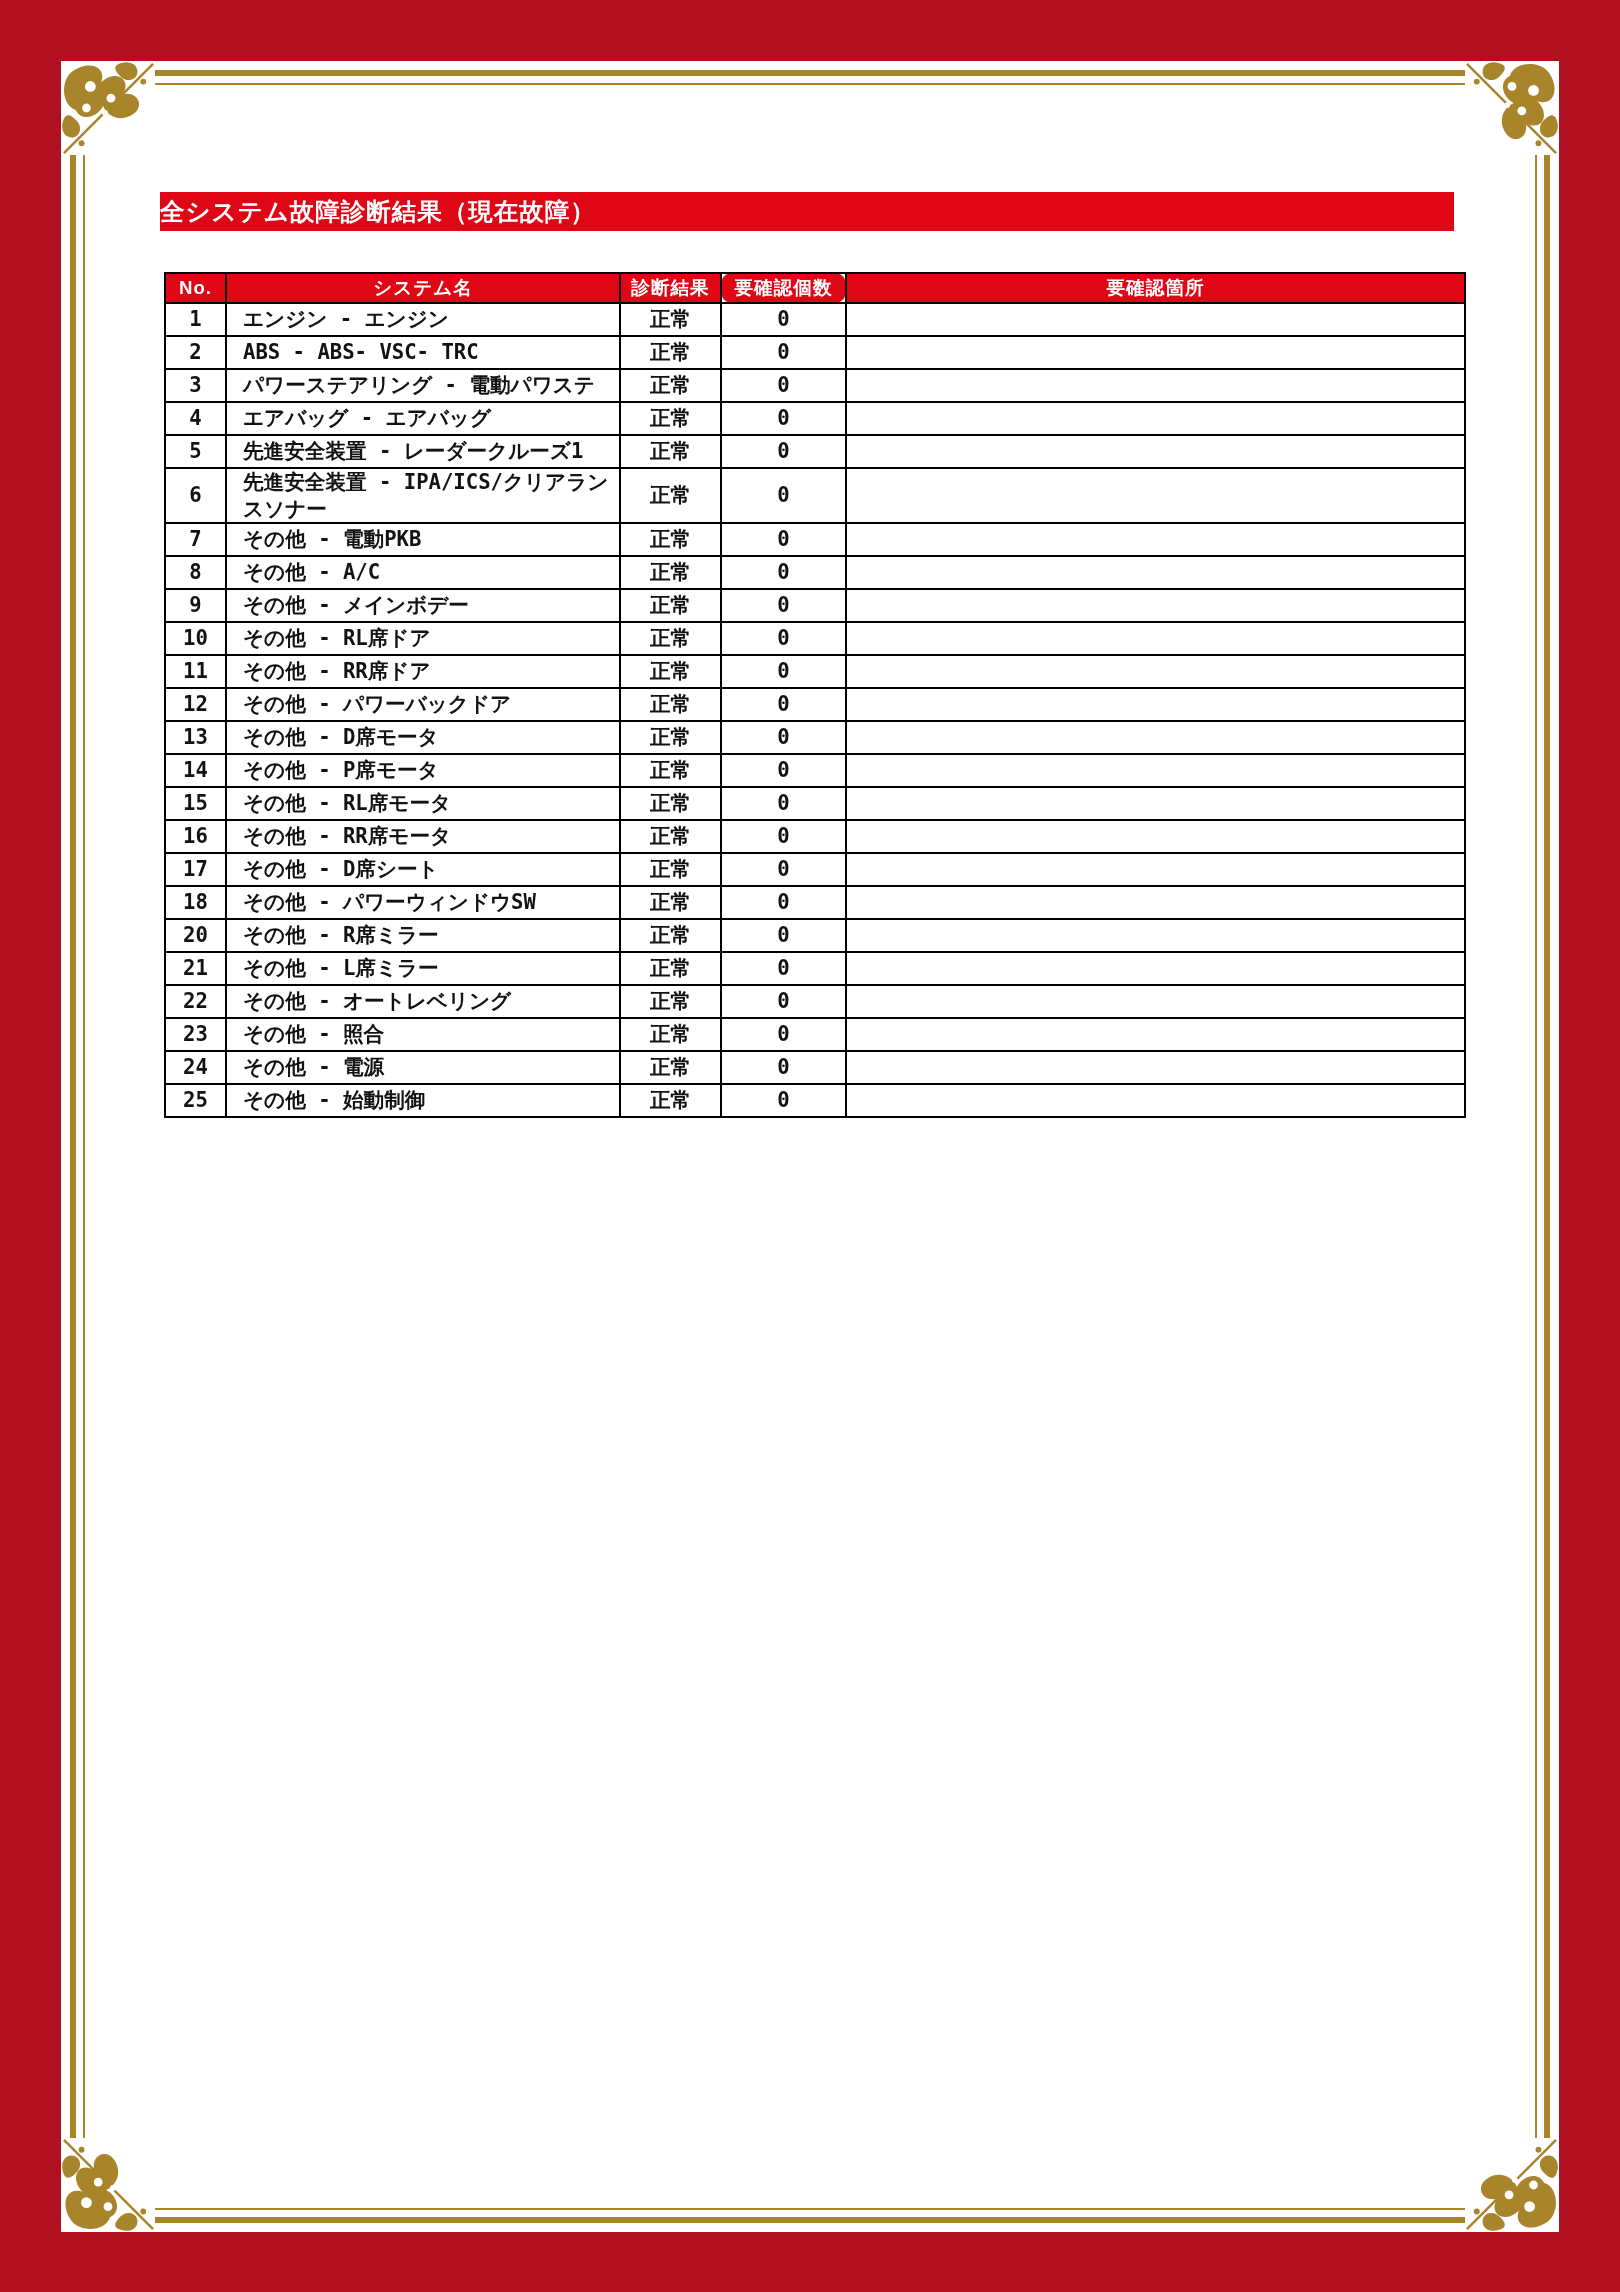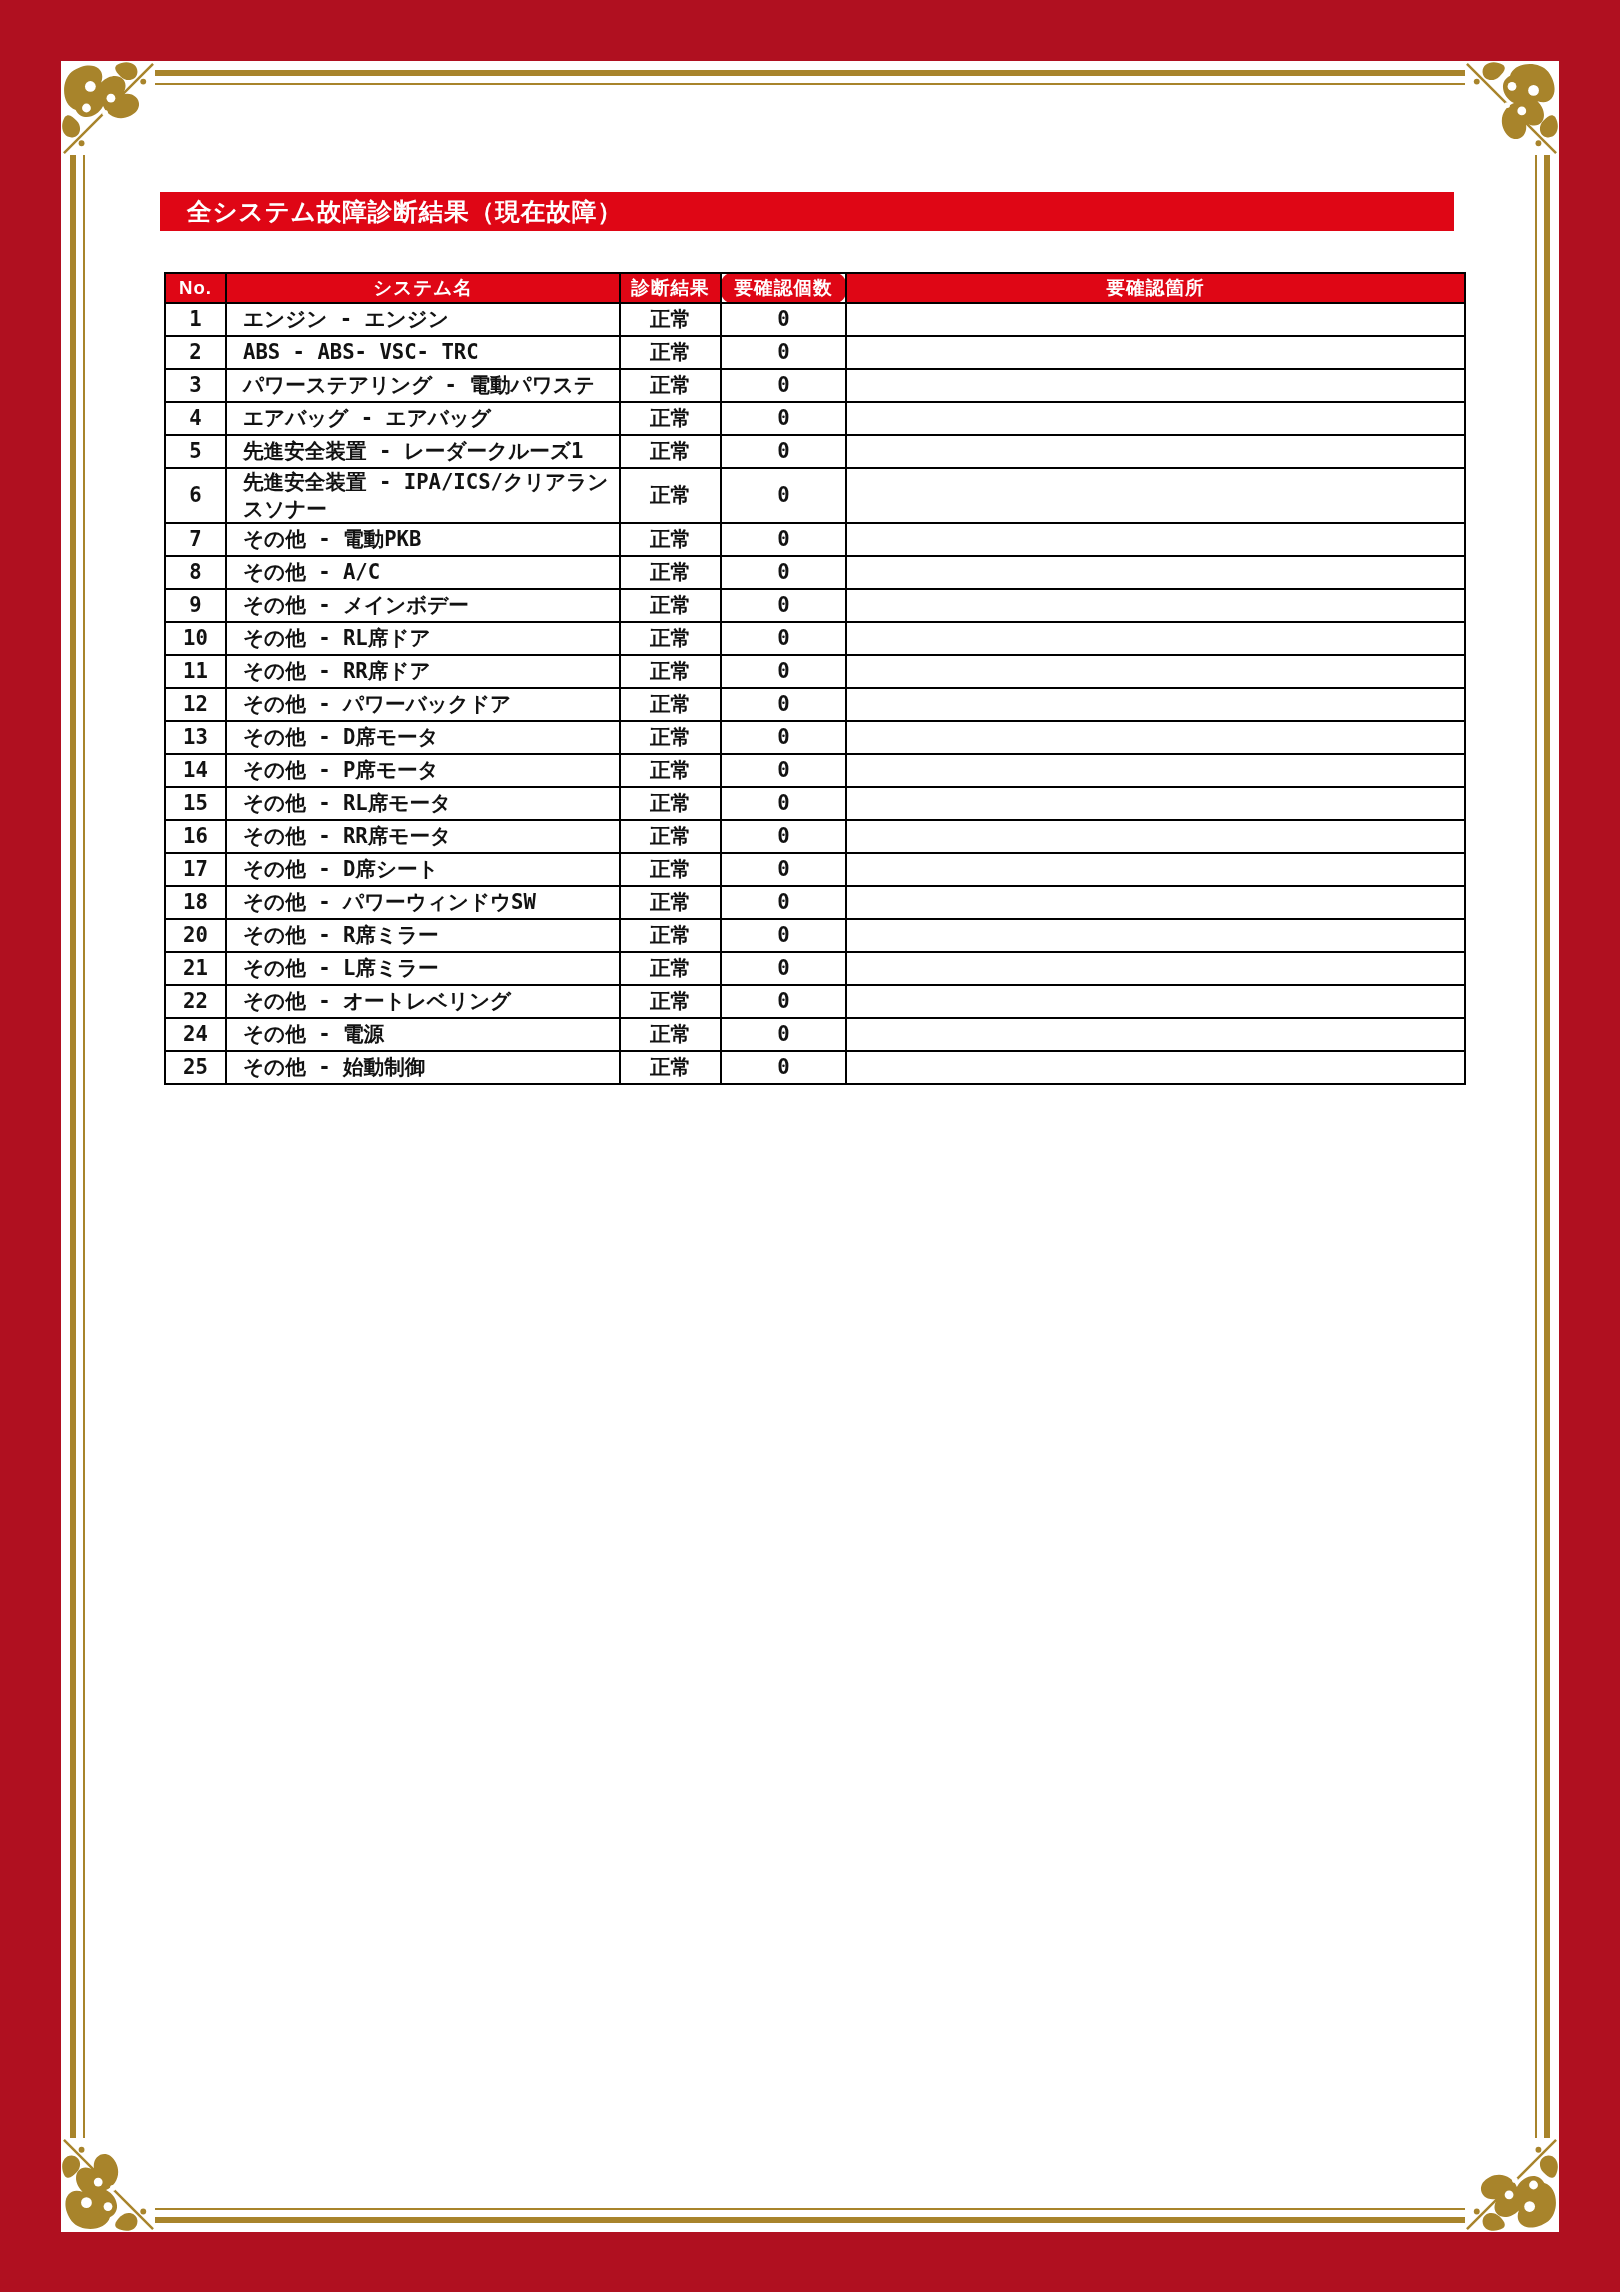--- a/index.html
+++ b/index.html
@@ -28,21 +28,21 @@
   .corner.br{right:61px;bottom:61px;transform:rotate(180deg);}
   .corner.bl{left:61px;bottom:61px;transform:rotate(270deg);}
   
   .title-banner{
     position:absolute;left:160px;top:192px;
     width:1294px;height:39px;
     background:var(--banner-red,#df0615);
     color:#ffffff;
     font-size:24.5px;font-weight:bold;
     line-height:40px;
-    padding-left:27px;
+    padding-left:0;
     box-sizing:border-box;
     letter-spacing:1px;
     white-space:nowrap;
   }
   
   table.diag{
     position:absolute;left:164px;top:272px;
     width:1293px;
     border-collapse:collapse;
     table-layout:fixed;
@@ -277,20 +277,27 @@
           <td class="col-locations"></td>
         </tr>
         <tr>
           <td class="col-no">22</td>
           <td class="col-system">その他 - オートレベリング</td>
           <td class="col-result">正常</td>
           <td class="col-count">0</td>
           <td class="col-locations"></td>
         </tr>
         <tr>
+          <td class="col-no">23</td>
+          <td class="col-system">その他 - 照合</td>
+          <td class="col-result">正常</td>
+          <td class="col-count">0</td>
+          <td class="col-locations"></td>
+        </tr>
+        <tr>
           <td class="col-no">24</td>
           <td class="col-system">その他 - 電源</td>
           <td class="col-result">正常</td>
           <td class="col-count">0</td>
           <td class="col-locations"></td>
         </tr>
         <tr>
           <td class="col-no">25</td>
           <td class="col-system">その他 - 始動制御</td>
           <td class="col-result">正常</td>

